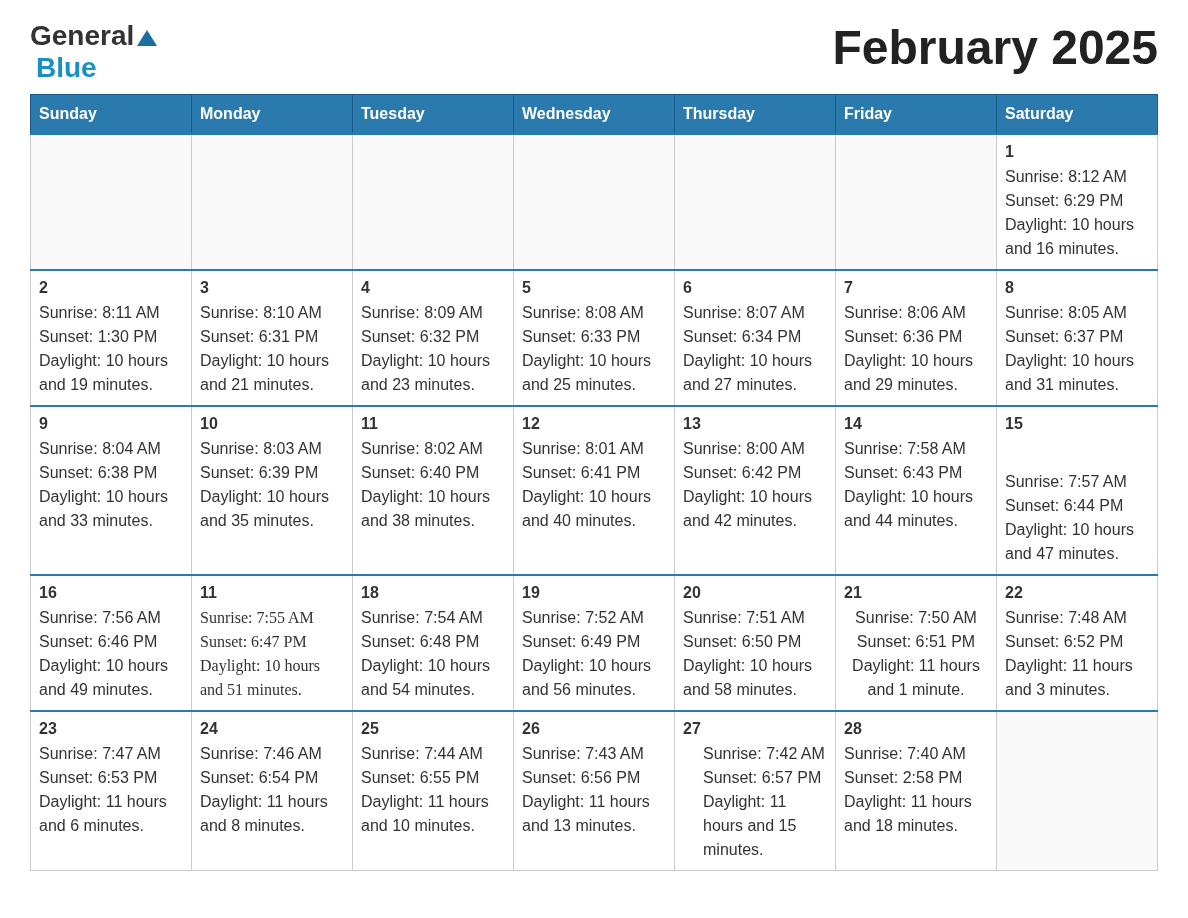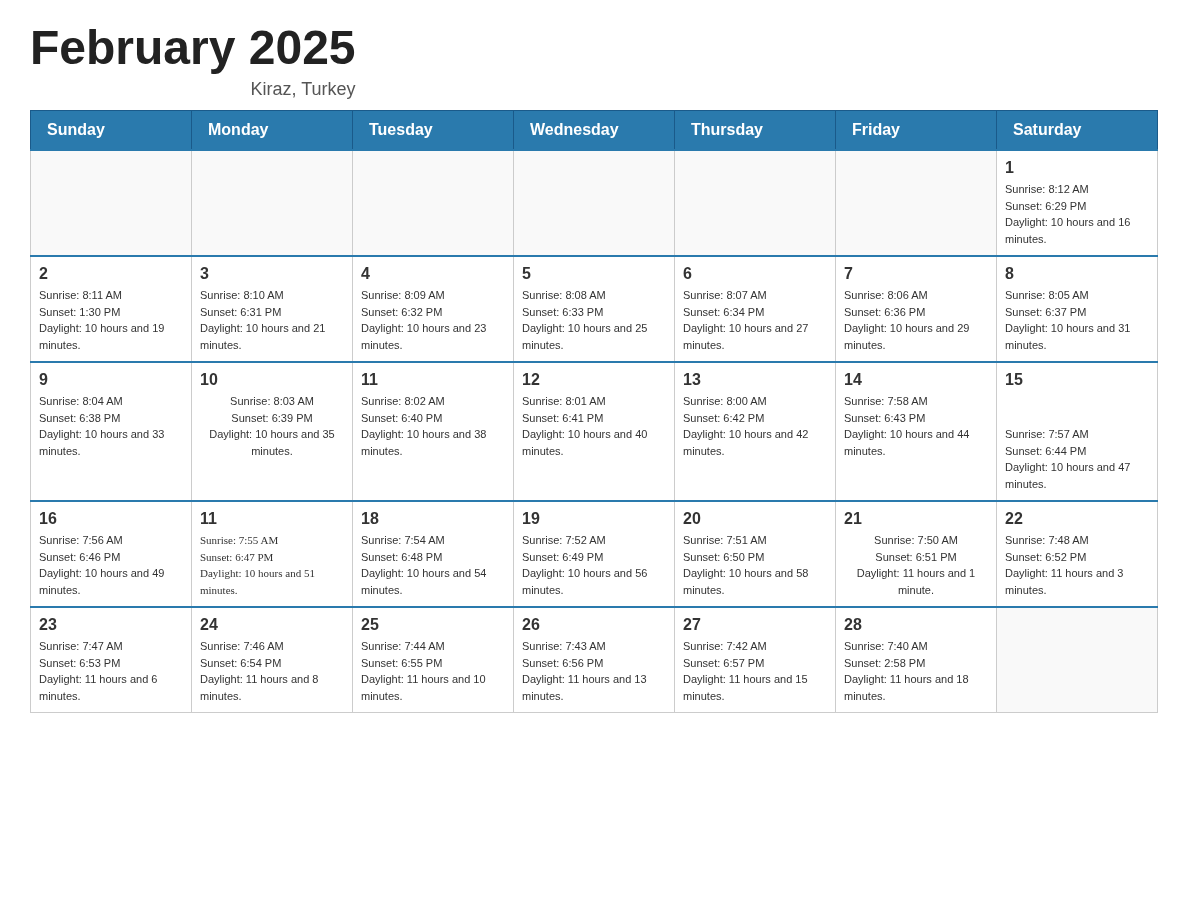--- a/index.html
+++ b/index.html
@@ -55,21 +55,21 @@
     .calendar {
       width: 100%;
       border-collapse: collapse;
       margin-top: 10px;
     }
     .calendar th {
       background-color: #2a7aad;
       color: #fff;
       font-size: 16px;
       font-weight: bold;
-      padding: 10px 16px;
+      padding: 10px 8px;
       text-align: left;
       border: 1px solid #1a5a8a;
     }
     .calendar td {
       border: 1px solid #ccc;
       vertical-align: top;
       padding: 8px;
       width: 14.28%;
       min-height: 110px;
       font-size: 13px;
@@ -78,35 +78,45 @@
     .calendar td.empty {
       background: #f9f9f9;
     }
     .day-number {
       font-size: 16px;
       font-weight: bold;
       margin-bottom: 4px;
       display: block;
     }
     .day-info {
-      font-size: 11px;
+      font-size: 16px;
       line-height: 1.5;
       color: #333;
     }
     .week-row td {
       border-top: 2px solid #2a7aad;
     }
   </style>
 </head>
 <body>
 
 <div class="header">
+  <div class="logo-wrapper">
+    <div class="logo-row1">
+      <span class="logo-text-general">General</span>
+      <div style="display:flex; flex-direction:column; align-items:center; margin-left:3px; margin-top:4px;">
+        <div style="width:0;height:0;border-left:10px solid transparent;border-right:10px solid transparent;border-bottom:16px solid #1a6fa0;"></div>
+      </div>
+    </div>
+    <div class="logo-row2">
+      <span class="logo-blue">Blue</span>
+    </div>
+  </div>
   <div class="title-block">
     <div class="main-title">February 2025</div>
-    <div class="subtitle">Kiraz, Turkey</div>
   </div>
 </div>
 
 <table class="calendar">
   <thead>
     <tr>
       <th>Sunday</th>
       <th>Monday</th>
       <th>Tuesday</th>
       <th>Wednesday</th>
@@ -176,21 +186,21 @@
       </tr>
       <tr class="week-row">
         <td>
           <span class="day-number">9</span>
           <div class="day-info" style="white-space: pre-line;">Sunrise: 8:04 AM
 Sunset: 6:38 PM
 Daylight: 10 hours and 33 minutes.</div>
         </td>
         <td>
           <span class="day-number">10</span>
-          <div class="day-info" style="white-space: pre-line; text-align: center;">Sunrise: 8:03 AM
+          <div class="day-info" style="white-space: pre-line;">Sunrise: 8:03 AM
 Sunset: 6:39 PM
 Daylight: 10 hours and 35 minutes.</div>
         </td>
         <td>
           <span class="day-number">11</span>
           <div class="day-info" style="white-space: pre-line;">Sunrise: 8:02 AM
 Sunset: 6:40 PM
 Daylight: 10 hours and 38 minutes.</div>
         </td>
         <td>
@@ -282,21 +292,21 @@
 Daylight: 11 hours and 10 minutes.</div>
         </td>
         <td>
           <span class="day-number">26</span>
           <div class="day-info" style="white-space: pre-line;">Sunrise: 7:43 AM
 Sunset: 6:56 PM
 Daylight: 11 hours and 13 minutes.</div>
         </td>
         <td>
           <span class="day-number">27</span>
-          <div class="day-info" style="white-space: pre-line;">Sunrise: 7:42 AM
+          <div class="day-info" style="white-space: pre-line; margin-left: 20px;">Sunrise: 7:42 AM
 Sunset: 6:57 PM
 Daylight: 11 hours and 15 minutes.</div>
         </td>
         <td>
           <span class="day-number">28</span>
           <div class="day-info" style="white-space: pre-line;">Sunrise: 7:40 AM
 Sunset: 2:58 PM
 Daylight: 11 hours and 18 minutes.</div>
         </td>
         <td class="empty"></td>

